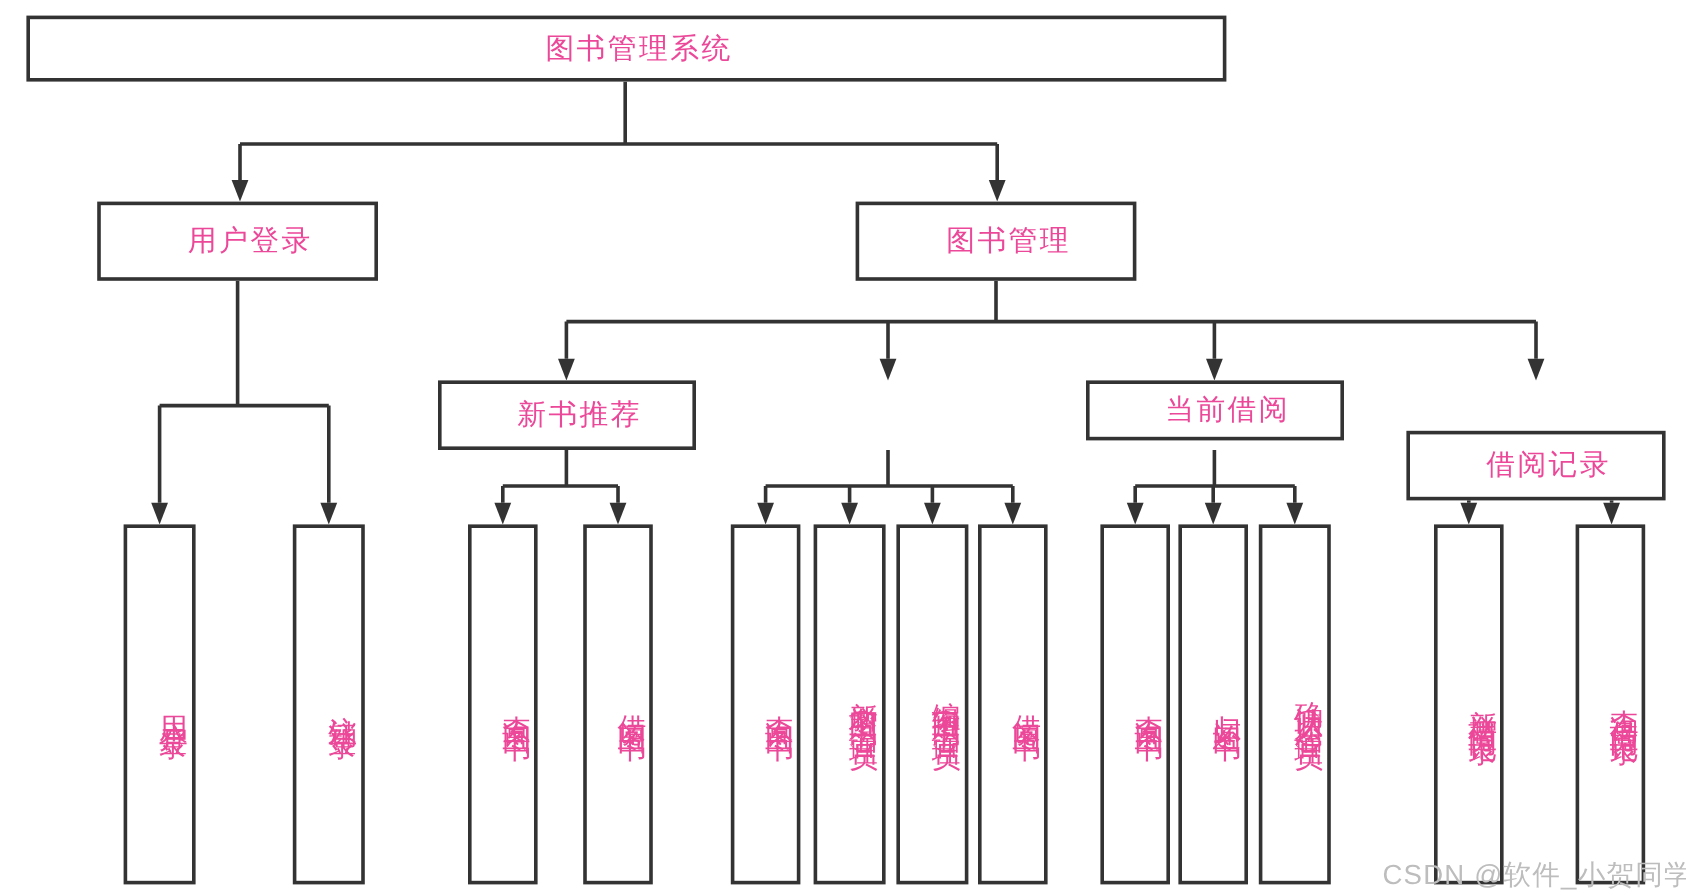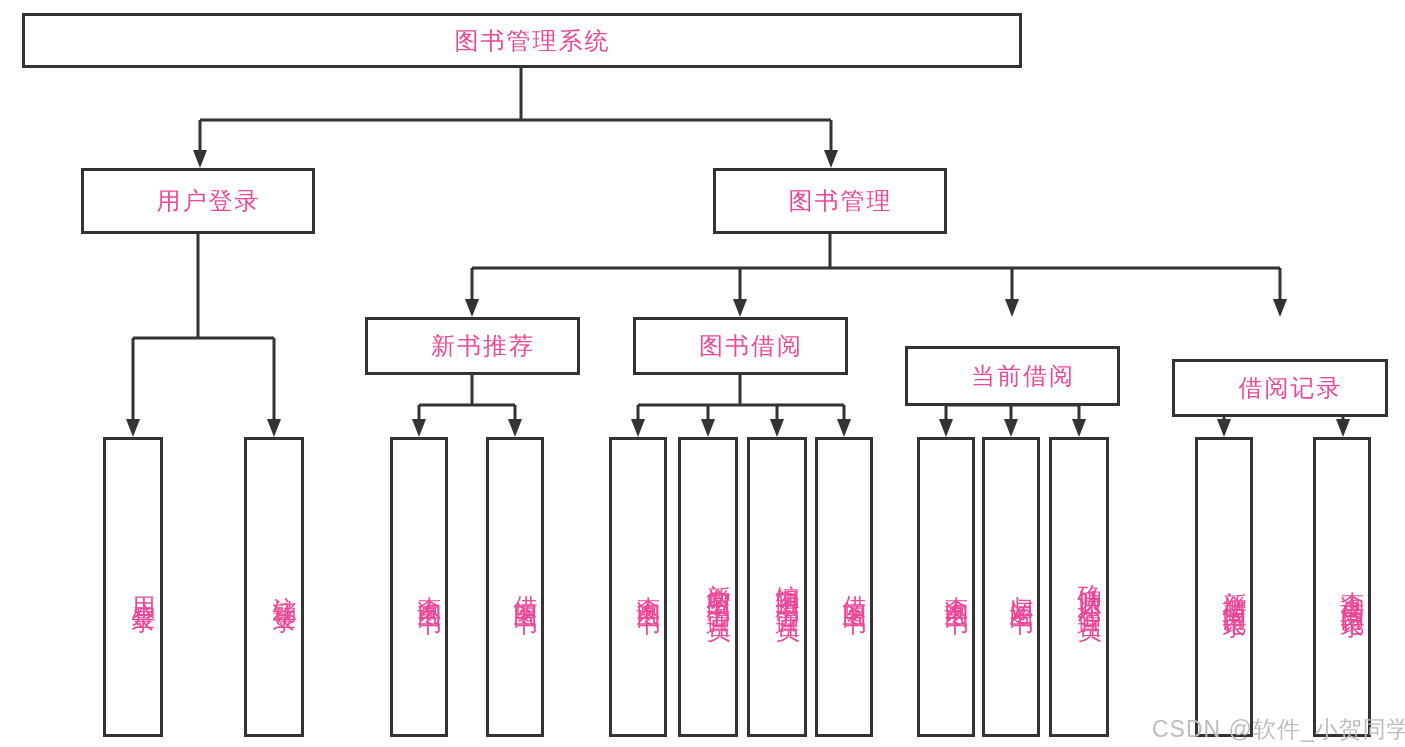--- a/index.html
+++ b/index.html
@@ -100,22 +100,21 @@
       <path d="M1336,419 L1350,419 L1343,437 Z"></path>
     </g>
   </svg>
 
   <div class="node h" style="left:22px; top:13px; width:1000px; height:55px;">图书管理系统</div>
 
   <div class="node h" style="left:81px; top:168px; width:234px; height:66px;">用户登录</div>
   <div class="node h" style="left:713px; top:168px; width:234px; height:66px;text-align:right;">图书管理</div>
 
   <div class="node h" style="left:365px; top:317px; width:215px; height:58px;">新书推荐</div>
-  <div class="node h" style="left:633px; top:317px; width:215px; height:58px;">图书借阅</div>
-  <div class="node h" style="left:905px; top:317px; width:215px; height:60px;margin-top:29px;">当前借阅</div>
+  <div class="node h" style="left:905px; top:317px; width:215px; height:50px;">当前借阅</div>
   <div class="node h" style="left:1172px; top:317px; width:216px; height:58px;margin-top:42px;">借阅记录</div>
 
   <div class="node v" style="left:103px; top:437px; width:60px; height:300px;">用户登录</div>
   <div class="node v" style="left:244px; top:437px; width:60px; height:300px;">注销登录</div>
 
   <div class="node v" style="left:390px; top:437px; width:58px; height:300px;">查询图书</div>
   <div class="node v" style="left:486px; top:437px; width:58px; height:300px;">借阅图书</div>
 
   <div class="node v" style="left:609px; top:437px; width:58px; height:300px;">查询图书</div>
   <div class="node v" style="left:678px; top:437px; width:60px; height:300px;">新增图书（管理员）</div>

